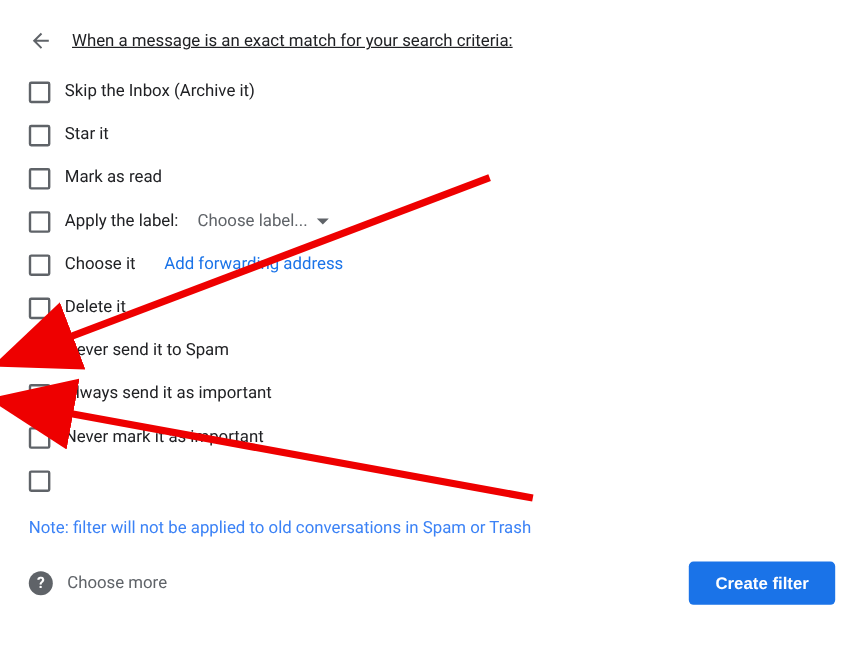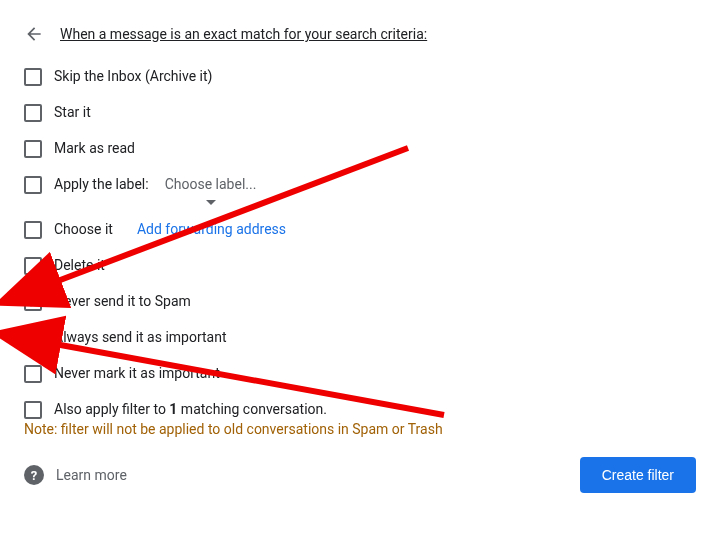--- a/index.html
+++ b/index.html
@@ -71,37 +71,37 @@
     font-size: 14px;
     color: #202124;
   }
   .dropdown {
     color: #5f6368;
     display: inline-flex;
     align-items: center;
     gap: 8px;
     cursor: pointer;
     margin-left: 4px;
-    flex-direction: column;
   }
   .dropdown-arrow {
     width: 0;
     height: 0;
     border-left: 5px solid transparent;
     border-right: 5px solid transparent;
     border-top: 5px solid #5f6368;
   }
   .link {
     color: #1a73e8;
     cursor: pointer;
     margin-left: 12px;
   }
   .note {
-    font-size: 14px;
-    color: #a16207;
+    margin-top: 20px;
+    font-size: 14px;
+    color: #3b82f6;
   }
   .footer {
     display: flex;
     justify-content: space-between;
     align-items: center;
     margin-top: 20px;
   }
   .learn-more {
     display: flex;
     align-items: center;
@@ -121,21 +121,21 @@
     font-size: 13px;
     font-weight: bold;
   }
   .create-btn {
     background: #1a73e8;
     color: #fff;
     border: none;
     border-radius: 4px;
     padding: 10px 22px;
     font-size: 14px;
-    font-weight: 400;
+    font-weight: 700;
     cursor: pointer;
   }
   .bold { font-weight: bold; }
   .annotations {
     position: absolute;
     top: 0;
     left: 0;
     pointer-events: none;
   }
 </style>
@@ -197,32 +197,29 @@
           </svg>
       </div>
       <span class="row-label">Always send it as important</span>
     </div>
     <div class="row">
       <div class="checkbox"></div>
       <span class="row-label">Never mark it as important</span>
     </div>
     <div class="row">
       <div class="checkbox"></div>
-      <span class="row-label">
-        <span>Also apply filter to </span><span class="bold">1</span><span> matching conversation.</span>
-      </span>
     </div>
   </div>
 
   <div class="note">Note: filter will not be applied to old conversations in Spam or Trash</div>
 
   <div class="footer">
     <div class="learn-more">
       <div class="help-icon">?</div>
-      <span>Learn more</span>
+      <span>Choose more</span>
     </div>
     <button class="create-btn">Create filter</button>
   </div>
 </div>
 
 <svg class="annotations" width="720" height="553">
   <defs>
     <marker id="arrowhead" markerWidth="12" markerHeight="10" refX="1" refY="5" orient="auto">
       <polygon points="0 0, 12 5, 0 10" fill="#ee0000"></polygon>
     </marker>

